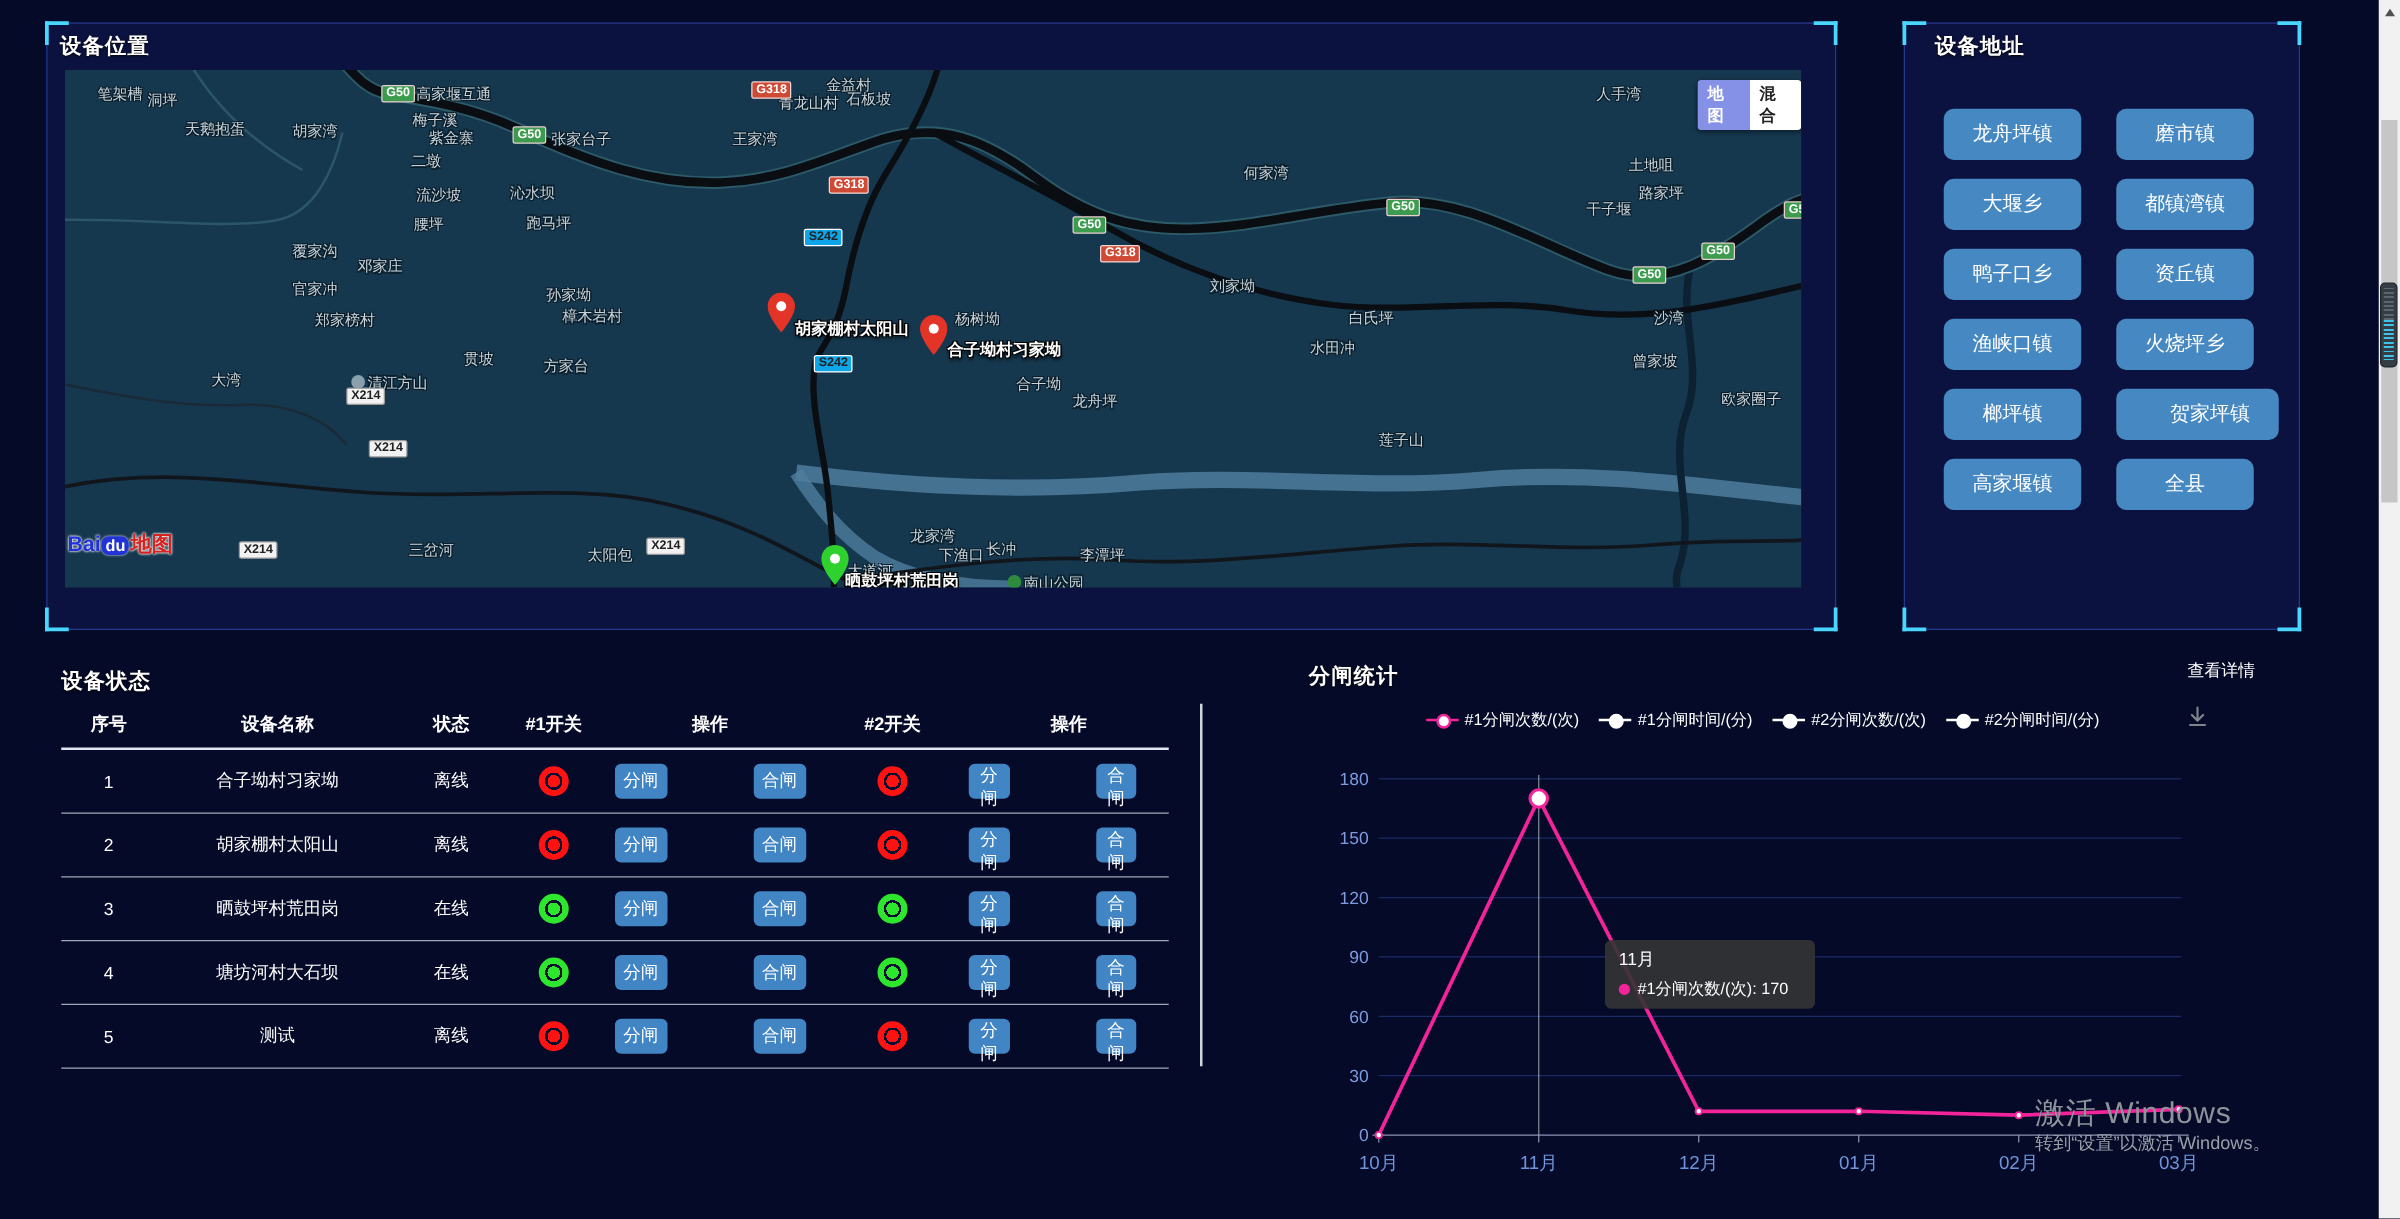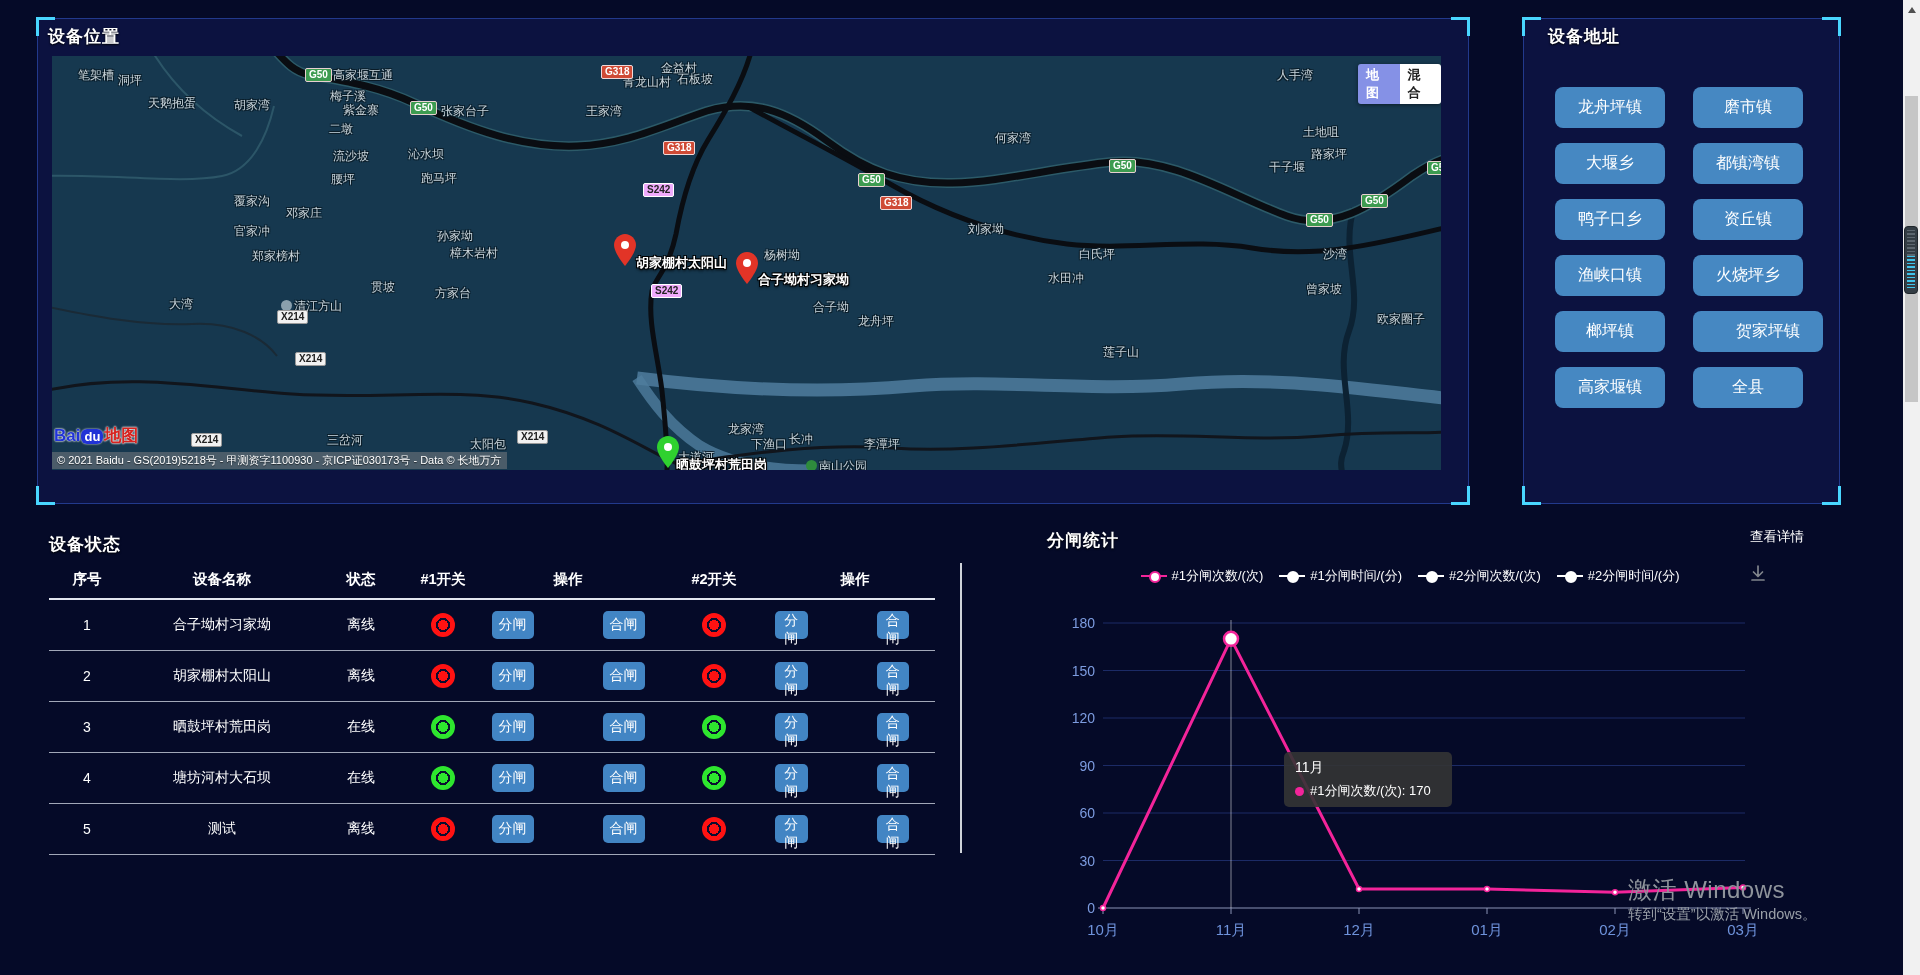--- a/index.html
+++ b/index.html
@@ -17,21 +17,21 @@
   .sec-title{position:absolute;color:#fff;font-size:17px;font-weight:bold;letter-spacing:1px;text-shadow:0 1px 2px #000;}
 
   
   .map{position:absolute;left:14px;top:37px;width:1389px;height:414px;background:#16384f;overflow:hidden;}
   .map svg.roads{position:absolute;left:0;top:0;}
   .mlabel{position:absolute;color:#c9d4da;font-size:12px;white-space:nowrap;text-shadow:1px 1px 0 #0a1b26,-1px -1px 0 #0a1b26,1px -1px 0 #0a1b26,-1px 1px 0 #0a1b26;}
   .mlabel .poi-dot{display:inline-block;width:11px;height:11px;border-radius:50%;margin-right:2px;vertical-align:-1px;}
   .badge{position:absolute;font-size:10px;font-weight:bold;line-height:12px;padding:0 3px;border-radius:2px;white-space:nowrap;}
   .bd-g{background:#3d9b50;color:#fff;border:1px solid #e8d0d0;}
   .bd-r{background:#cf4a35;color:#fff;border:1px solid #f0d8d8;}
-  .bd-s{background:#f0abfc;color:#222;border:1px solid #fff;}
+  .bd-s{background:#0ea5e9;color:#222;border:1px solid #fff;}
   .bd-x{background:#f2f2f2;color:#222;border:1px solid #999;}
   .pin{position:absolute;width:22px;height:32px;}
   .pin-label{position:absolute;color:#fff;font-size:13px;font-weight:bold;white-space:nowrap;text-shadow:1px 1px 0 #000,-1px -1px 0 #000,1px -1px 0 #000,-1px 1px 0 #000,0 2px 3px #000;}
   .maptype{position:absolute;display:flex;border-radius:3px;overflow:hidden;box-shadow:0 1px 4px rgba(0,0,0,.5);font-size:13px;font-weight:bold;}
   .maptype .mt{padding:2px 8px;cursor:pointer;}
   .mt-map{background:#8591e6;color:#fff;}
   .mt-hyb{background:#fff;color:#222;}
   .bd-logo{position:absolute;left:2px;top:368px;font-weight:800;font-size:17px;letter-spacing:0;}
   .bd-logo .bai{color:#2133d6;text-shadow:0 0 2px #fff,0 0 2px #fff;}
   .bd-logo .du{display:inline-block;background:#2133d6;color:#fff;border-radius:6px;padding:0 3px;font-size:13px;margin:0 1px;text-shadow:none;box-shadow:0 0 2px #fff;}
@@ -202,21 +202,20 @@
             </svg></div>
           <div class="pin-label" style="left: 624px; top: 400px;">晒鼓坪村荒田岗</div>
         </div>
 
       <div class="maptype" style="left:1306px;top:8px;">
         <span class="mt mt-map">地图</span>
         <span class="mt mt-hyb">混合</span>
       </div>
 
       <div class="bd-logo"><span class="bai">Bai</span><span class="du">du</span><span class="dt">地图</span></div>
-      <div class="copyright">© 2021 Baidu - GS(2019)5218号 - 甲测资字1100930 - 京ICP证030173号 - Data © 长地万方</div>
     </div>
   </section>
 
   <section class="panel" style="left:1523px;top:18px;width:315px;height:484px;">
     <div class="corner c-tl"></div>
     <div class="corner c-tr"></div>
     <div class="corner c-bl"></div>
     <div class="corner c-br"></div>
     <h2 class="panel-title" style="margin:0;left:24px;">设备地址</h2>
     <div id="addrGrid">

